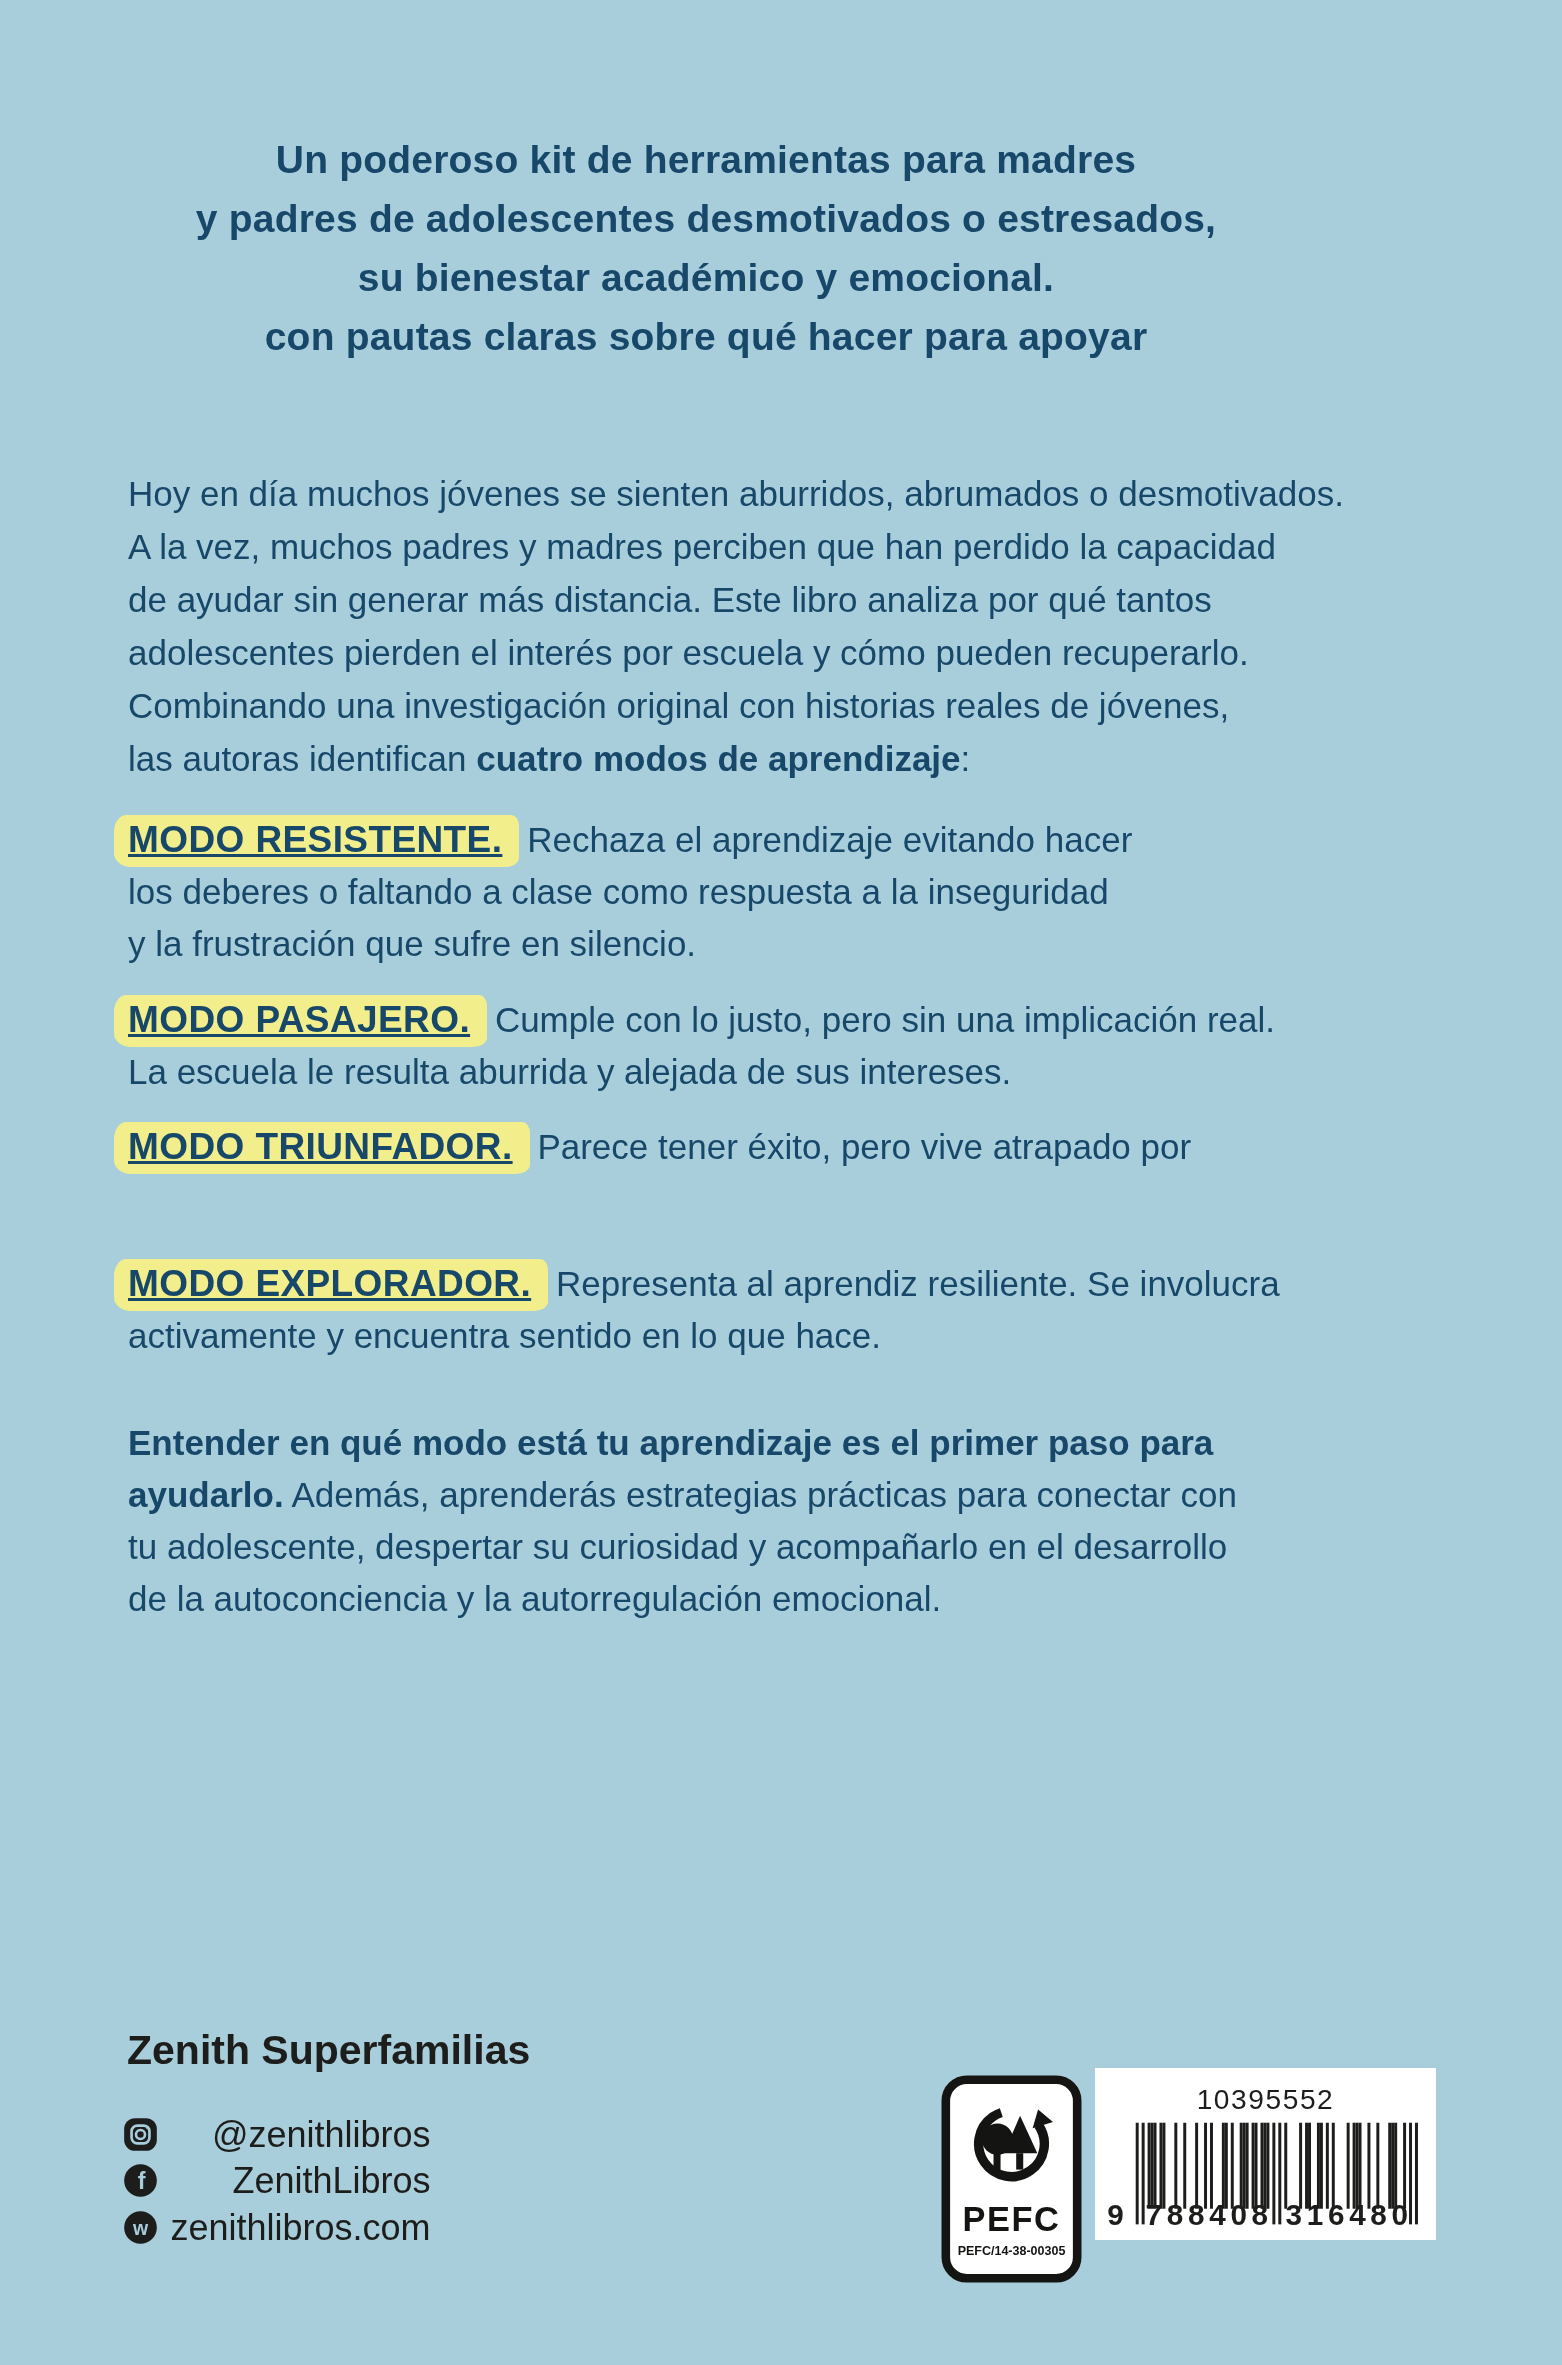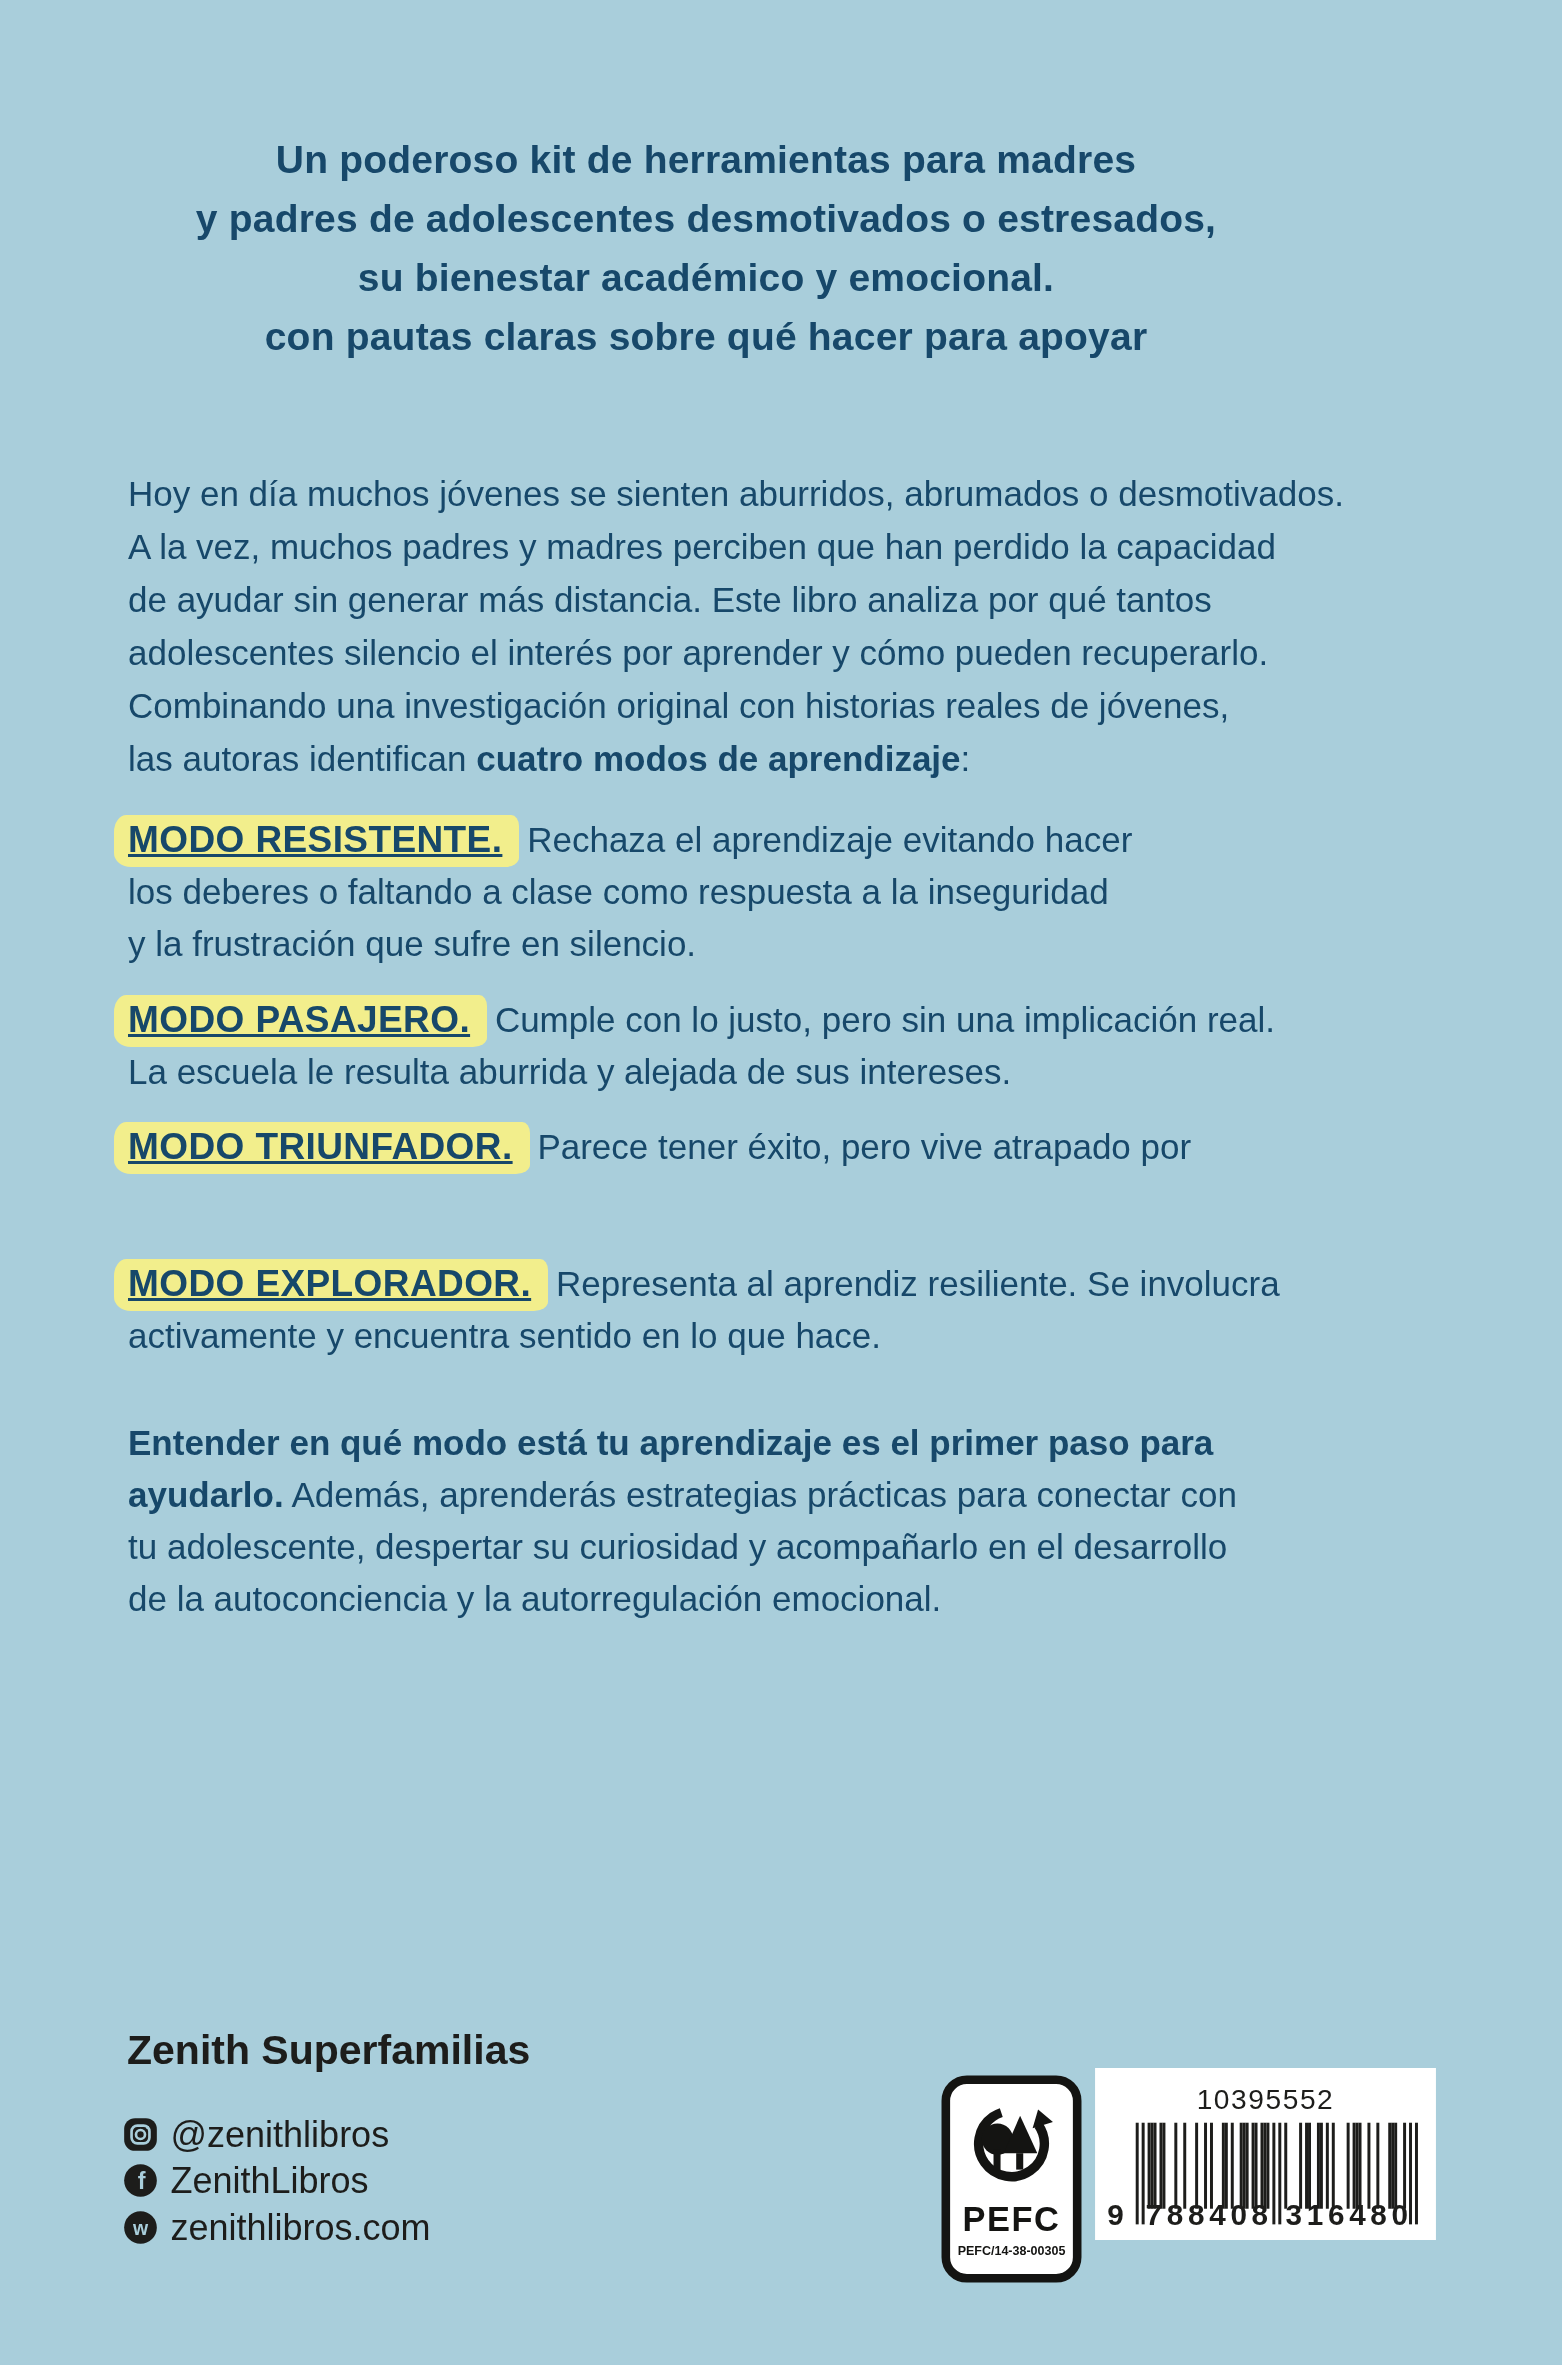--- a/index.html
+++ b/index.html
@@ -47,21 +47,21 @@
 
   
   .imprint{
     position:absolute;left:127px;top:2030px;
     color:#1d1d1b;font-size:41px;font-weight:bold;line-height:41px;
   }
   .social{
     position:absolute;left:123px;top:2116px;
     display:flex;flex-direction:column;gap:9.4px;
   }
-  .social-row{display:flex;align-items:center;gap:12.5px;height:37px;}
+  .social-row{display:flex;align-items:center;gap:12.5px;height:37px;justify-content:space-between;}
   .social-icon{width:35px;height:35px;flex:0 0 35px;}
   .social-handle{color:#1d1d1b;font-size:36px;line-height:37px;}
 
   .pefc{position:absolute;left:941px;top:2075px;width:141px;height:208px;}
   .barcode{position:absolute;left:1095px;top:2068px;width:341px;height:172px;}
 
   svg text{font-family:"Liberation Sans", sans-serif;}
   .bc-top{font-size:36px;letter-spacing:2px;fill:#1d1d1b;}
   .bc-num{font-size:38px;font-weight:bold;fill:#1d1d1b;}
   .bc-num-sp{font-size:38px;font-weight:bold;fill:#1d1d1b;letter-spacing:6px;}
@@ -77,21 +77,21 @@
     <div class="line">Un poderoso kit de herramientas para madres</div>
     <div class="line">y padres de adolescentes desmotivados o estresados,</div>
     <div class="line">su bienestar académico y emocional.</div>
     <div class="line">con pautas claras sobre qué hacer para apoyar</div>
   </section>
 
   <section class="body-par">
     <div class="line">Hoy en día muchos jóvenes se sienten aburridos, abrumados o desmotivados.</div>
     <div class="line">A la vez, muchos padres y madres perciben que han perdido la capacidad</div>
     <div class="line">de ayudar sin generar más distancia. Este libro analiza por qué tantos</div>
-    <div class="line">adolescentes silencio el interés por aprender y cómo pueden recuperarlo.</div>
+    <div class="line">adolescentes pierden el interés por escuela y cómo pueden recuperarlo.</div>
     <div class="line">Combinando una investigación original con historias reales de jóvenes,</div>
     <div class="line"><span>las autoras identifican </span><span class="b">cuatro modos de aprendizaje</span><span>:</span></div>
   </section>
 
   <section class="mode m0">
     <div class="line"><span class="hl"><span class="label">MODO RESISTENTE.</span></span><span>Rechaza el aprendizaje evitando hacer</span></div>
     <div class="line">los deberes o faltando a clase como respuesta a la inseguridad</div>
     <div class="line">y la frustración que sufre en silencio.</div>
   </section>
 

